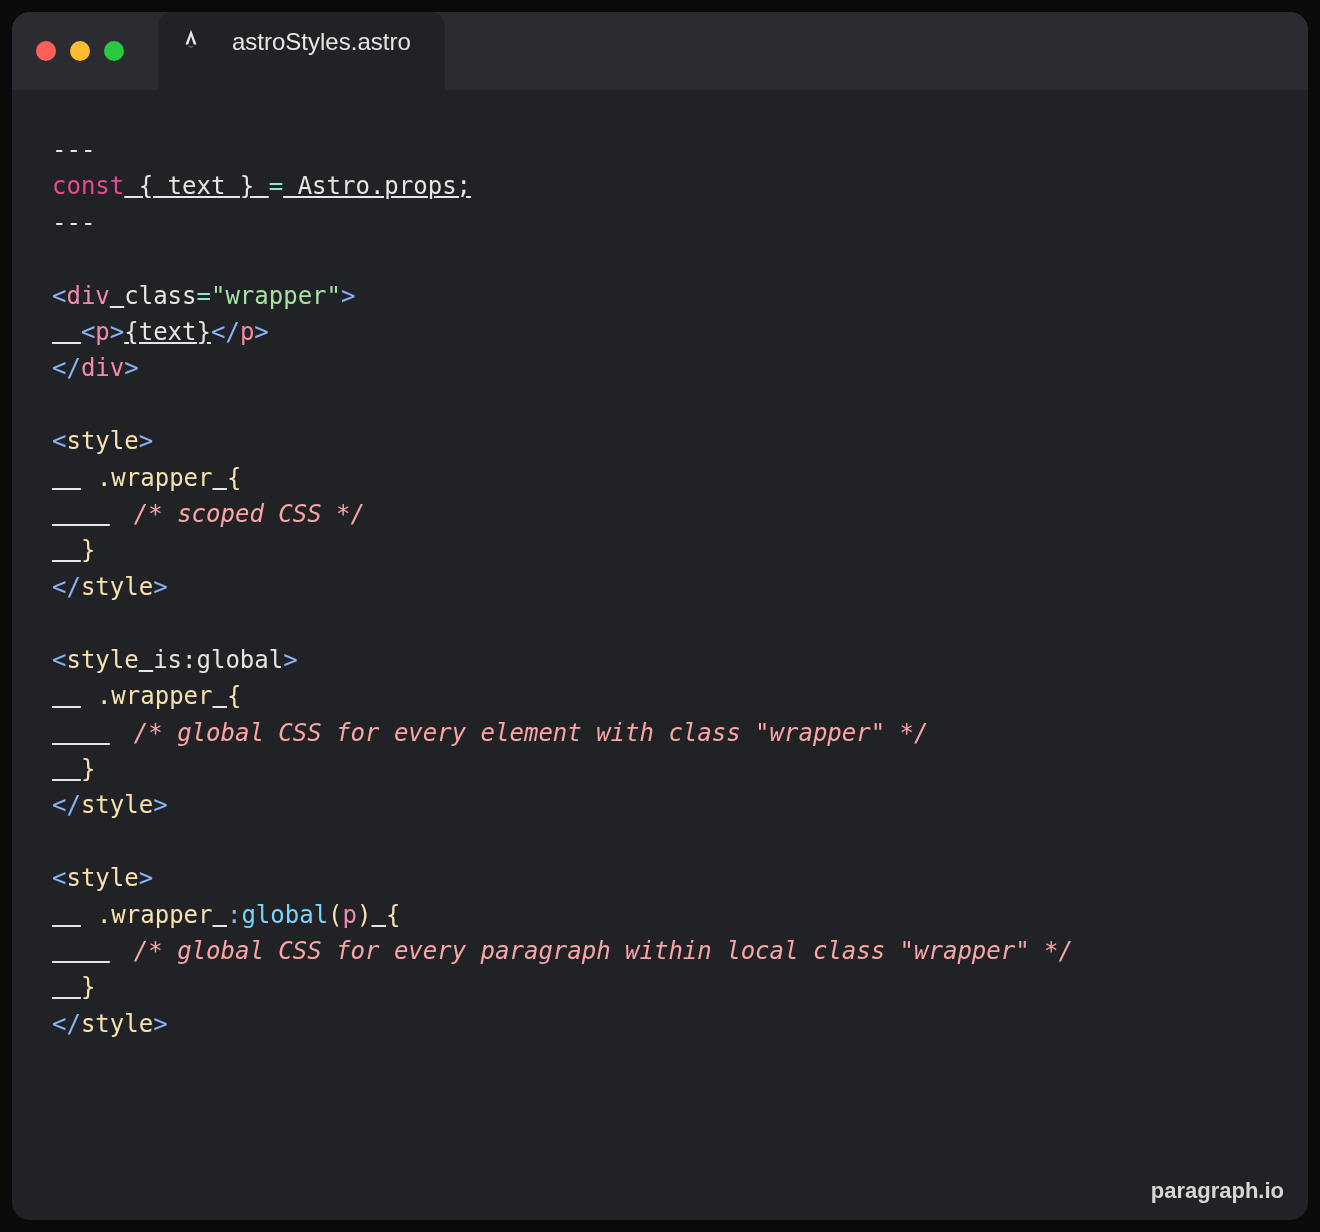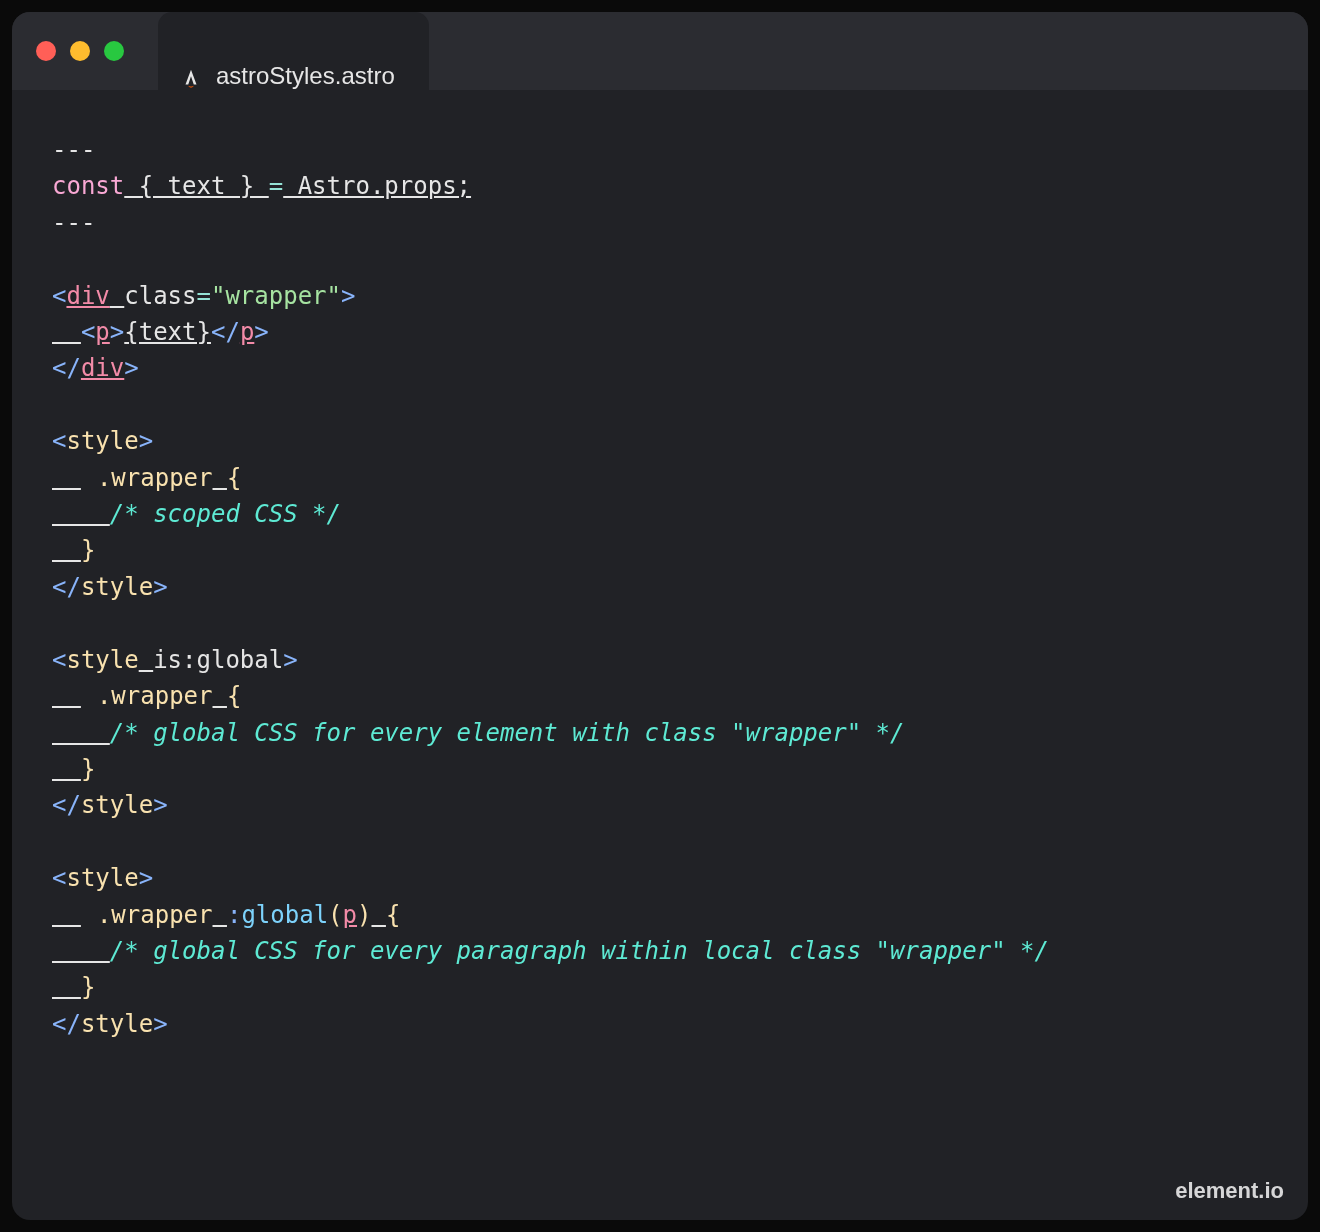--- a/index.html
+++ b/index.html
@@ -32,23 +32,23 @@
     margin-right: 34px;
   }
   .dot { width: 20px; height: 20px; border-radius: 50%; }
   .dot.red { background: #ff5f57; }
   .dot.yellow { background: #febc2e; }
   .dot.green { background: #28c840; }
   .tab {
     height: 78px;
     background: #212226;
     display: flex;
-    align-items: flex-end;
-    padding: 0 34px 0 22px;
-    gap: 14px;
+    align-items: flex-start;
+    padding: 16px 34px 0 22px;
+    gap: 30px;
     border-top-left-radius: 14px;
     border-top-right-radius: 14px;
     margin-top: 0;
   }
   .tab-icon {
     width: 22px; height: 22px;
     position: relative;
   }
   .tab-icon svg { width: 22px; height: 22px; display: block; }
   .tab-label {
@@ -65,30 +65,30 @@
   .code {
     font-family: ui-monospace, 'SF Mono', Menlo, Consolas, monospace;
     font-size: 24px;
     line-height: 36.4px;
     white-space: pre;
     color: #e6e6e6;
   }
   .line { display: block; min-height: 36.4px; }
   .t-delim  { color: #e6e6e6; }
   .t-angle  { color: #89b4fa; }  
-  .t-tag    { color: #f38ba8; text-decoration: underline; }  
+  .t-tag    { color: #f38ba8; }  
   .t-styletag { color: #f9e2af; } 
   .t-attr   { color: #e5e5e5; }  
   .t-eq     { color: #94e2d5; }
   .t-str    { color: #a6e3a1; }
   .t-class  { color: #f9e2af; margin-left: 16px; }  
   .t-pseudo { color: #89b4fa; }  
   .t-brace  { color: #f9e2af; }
-  .t-comment{ color: #5eead4; font-style: italic; }
-  .t-kw     { color: #f9a8d4; }  
+  .t-comment{ color: #fca5a5; font-style: italic; margin-left: 24px; }
+  .t-kw     { color: #ec4899; }  
   .t-op     { color: #94e2d5; }  
   .t-call   { color: #7dd3fc; }  
   .t-ident  { color: #e6e6e6; text-decoration: underline; }
   .watermark {
     position: absolute;
     right: 24px;
     bottom: 16px;
     color: #e6e6e6;
     font-family: -apple-system, BlinkMacSystemFont, 'Segoe UI', sans-serif;
     font-size: 22px;
@@ -112,15 +112,15 @@
           <path d="M12 2 L6 18 L9 18 L12 9 L15 18 L18 18 Z" fill="#e6e6e6"></path>
           <path d="M9 19 C10 22 14 22 15 19 C14 20.5 10 20.5 9 19 Z" fill="#ff5d01"></path>
         </svg>
       </span>
       <span class="tab-label">astroStyles.astro</span>
     </div>
   </div>
 
   <div class="code-area">
     <div class="code" id="code-root"><span class="line"><span class="t-delim">---</span></span><span class="line"><span class="t-kw">const</span><span class="t-ident"> { text } </span><span class="t-op">=</span><span class="t-ident"> Astro.props;</span></span><span class="line"><span class="t-delim">---</span></span><span class="line">&nbsp;</span><span class="line"><span class="t-angle">&lt;</span><span class="t-tag">div</span><span class="t-ident"> </span><span class="t-attr">class</span><span class="t-eq">=</span><span class="t-str">"wrapper"</span><span class="t-angle">&gt;</span></span><span class="line"><span class="t-ident">  </span><span class="t-angle">&lt;</span><span class="t-tag">p</span><span class="t-angle">&gt;</span><span class="t-ident">{text}</span><span class="t-angle">&lt;/</span><span class="t-tag">p</span><span class="t-angle">&gt;</span></span><span class="line"><span class="t-angle">&lt;/</span><span class="t-tag">div</span><span class="t-angle">&gt;</span></span><span class="line">&nbsp;</span><span class="line"><span class="t-angle">&lt;</span><span class="t-styletag">style</span><span class="t-angle">&gt;</span></span><span class="line"><span class="t-ident">  </span><span class="t-class">.wrapper</span><span class="t-ident"> </span><span class="t-brace">{</span></span><span class="line"><span class="t-ident">    </span><span class="t-comment">/* scoped CSS */</span></span><span class="line"><span class="t-ident">  </span><span class="t-brace">}</span></span><span class="line"><span class="t-angle">&lt;/</span><span class="t-styletag">style</span><span class="t-angle">&gt;</span></span><span class="line">&nbsp;</span><span class="line"><span class="t-angle">&lt;</span><span class="t-styletag">style</span><span class="t-ident"> </span><span class="t-attr">is:global</span><span class="t-angle">&gt;</span></span><span class="line"><span class="t-ident">  </span><span class="t-class">.wrapper</span><span class="t-ident"> </span><span class="t-brace">{</span></span><span class="line"><span class="t-ident">    </span><span class="t-comment">/* global CSS for every element with class "wrapper" */</span></span><span class="line"><span class="t-ident">  </span><span class="t-brace">}</span></span><span class="line"><span class="t-angle">&lt;/</span><span class="t-styletag">style</span><span class="t-angle">&gt;</span></span><span class="line">&nbsp;</span><span class="line"><span class="t-angle">&lt;</span><span class="t-styletag">style</span><span class="t-angle">&gt;</span></span><span class="line"><span class="t-ident">  </span><span class="t-class">.wrapper</span><span class="t-ident"> </span><span class="t-pseudo">:</span><span class="t-call">global</span><span class="t-brace">(</span><span class="t-tag">p</span><span class="t-brace">)</span><span class="t-ident"> </span><span class="t-brace">{</span></span><span class="line"><span class="t-ident">    </span><span class="t-comment">/* global CSS for every paragraph within local class "wrapper" */</span></span><span class="line"><span class="t-ident">  </span><span class="t-brace">}</span></span><span class="line"><span class="t-angle">&lt;/</span><span class="t-styletag">style</span><span class="t-angle">&gt;</span></span></div>
-    <div class="watermark">element.io</div>
+    <div class="watermark">paragraph.io</div>
   </div>
 </div>
 
 </body></html>

